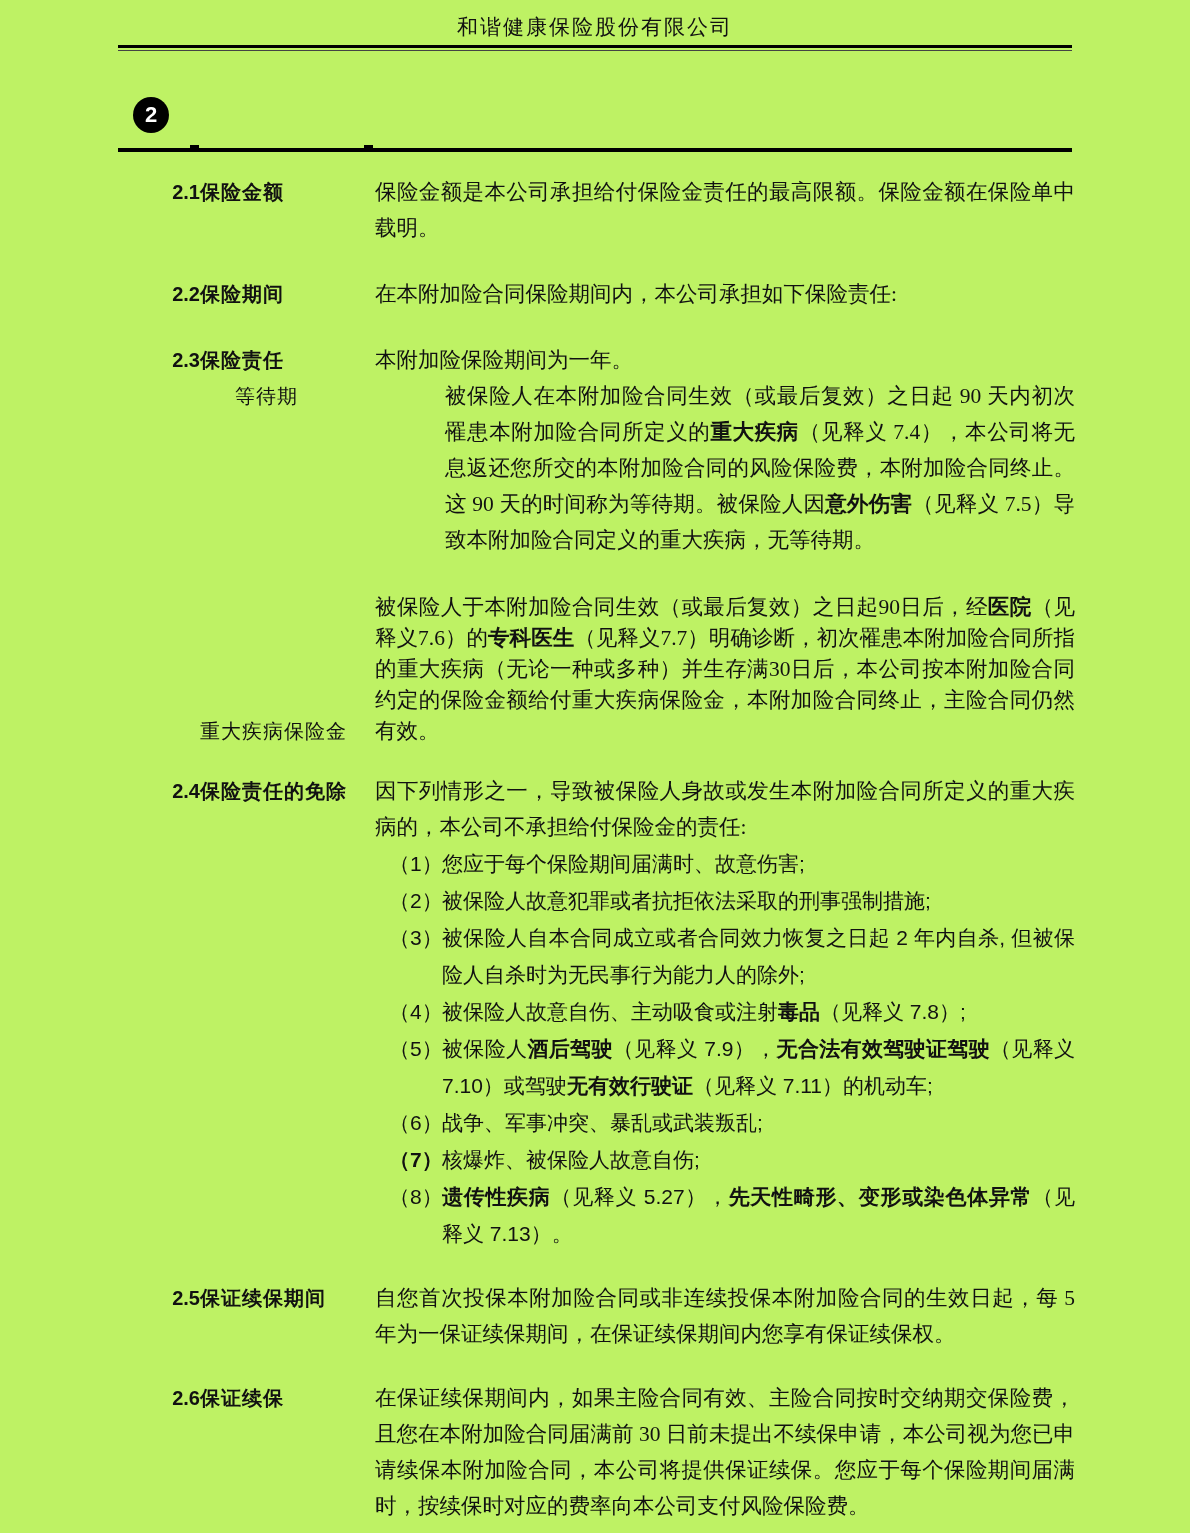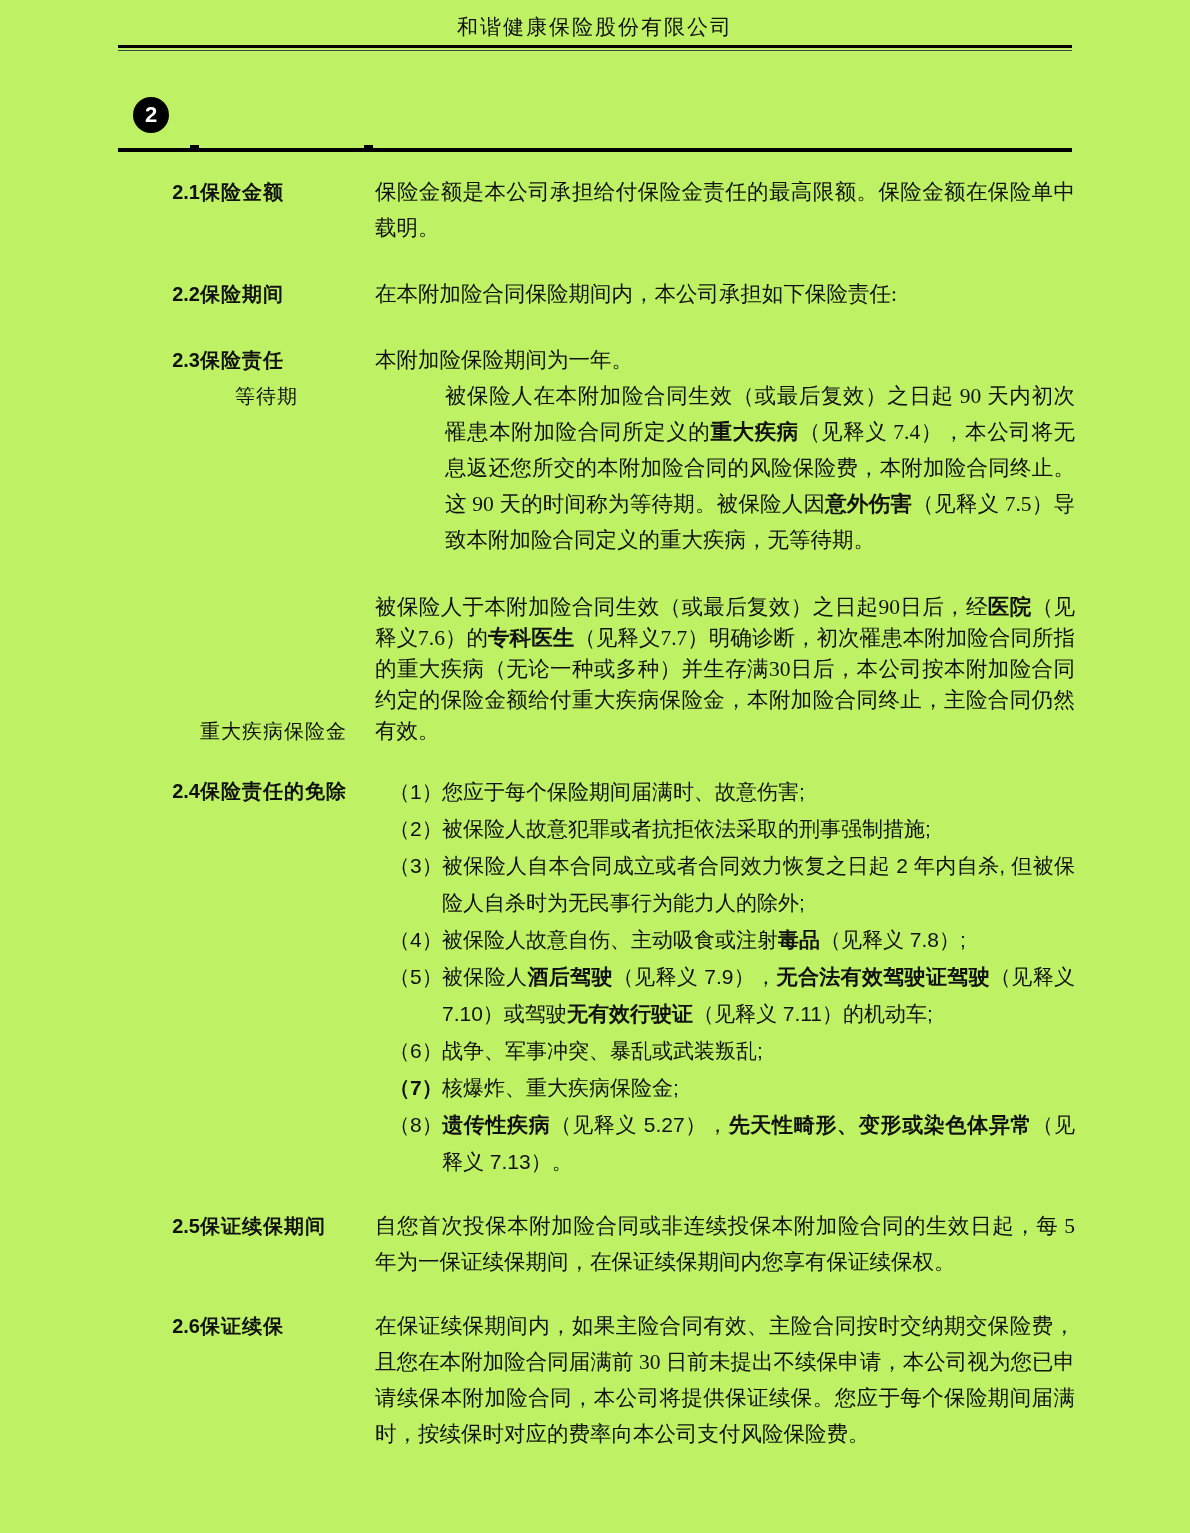--- a/index.html
+++ b/index.html
@@ -94,20 +94,21 @@
     <div class="row tight mb-23b">
       <div class="col-num"></div>
       <div class="col-label plain">重大疾病保险金</div>
       <div class="col-body"><span>被保险人于本附加险合同生效（或最后复效）之日起90日后，经</span><span class="b">医院</span><span>（见释义7.6）的</span><span class="b">专科医生</span><span>（见释义7.7）明确诊断，初次罹患本附加险合同所指的重大疾病（无论一种或多种）并生存满30日后，本公司按本附加险合同约定的保险金额给付重大疾病保险金，本附加险合同终止，主险合同仍然有效。</span></div>
     </div>
 
     <div class="row mb-24">
       <div class="col-num">2.4</div>
       <div class="col-label">保险责任的免除</div>
       <div class="col-body">
+        <div><span>因下列情形之一，导致被保险人身故或发生本附加险合同所定义的重大疾病的，本公司不承担给付保险金的责任:</span></div>
         <div class="exclusion-list">
             <div class="list-item">
               <span class="li-num">（1）</span>
               <span class="li-text"><span>您应于每个保险期间届满时、故意伤害;</span></span>
             </div>
             <div class="list-item">
               <span class="li-num">（2）</span>
               <span class="li-text"><span>被保险人故意犯罪或者抗拒依法采取的刑事强制措施;</span></span>
             </div>
             <div class="list-item">
@@ -121,21 +122,21 @@
             <div class="list-item">
               <span class="li-num">（5）</span>
               <span class="li-text"><span>被保险人</span><span class="b">酒后驾驶</span><span>（见释义 7.9），</span><span class="b">无合法有效驾驶证驾驶</span><span>（见释义 7.10）或驾驶</span><span class="b">无有效行驶证</span><span>（见释义 7.11）的机动车;</span></span>
             </div>
             <div class="list-item">
               <span class="li-num">（6）</span>
               <span class="li-text"><span>战争、军事冲突、暴乱或武装叛乱;</span></span>
             </div>
             <div class="list-item">
               <span class="li-num bn">（7）</span>
-              <span class="li-text"><span>核爆炸、重大疾病保险金;</span></span>
+              <span class="li-text"><span>核爆炸、被保险人故意自伤;</span></span>
             </div>
             <div class="list-item">
               <span class="li-num">（8）</span>
               <span class="li-text"><span class="b">遗传性疾病</span><span>（见释义 5.27），</span><span class="b">先天性畸形、变形或染色体异常</span><span>（见释义 7.13）。</span></span>
             </div>
           </div>
       </div>
     </div>
 
     <div class="row mb-25">

